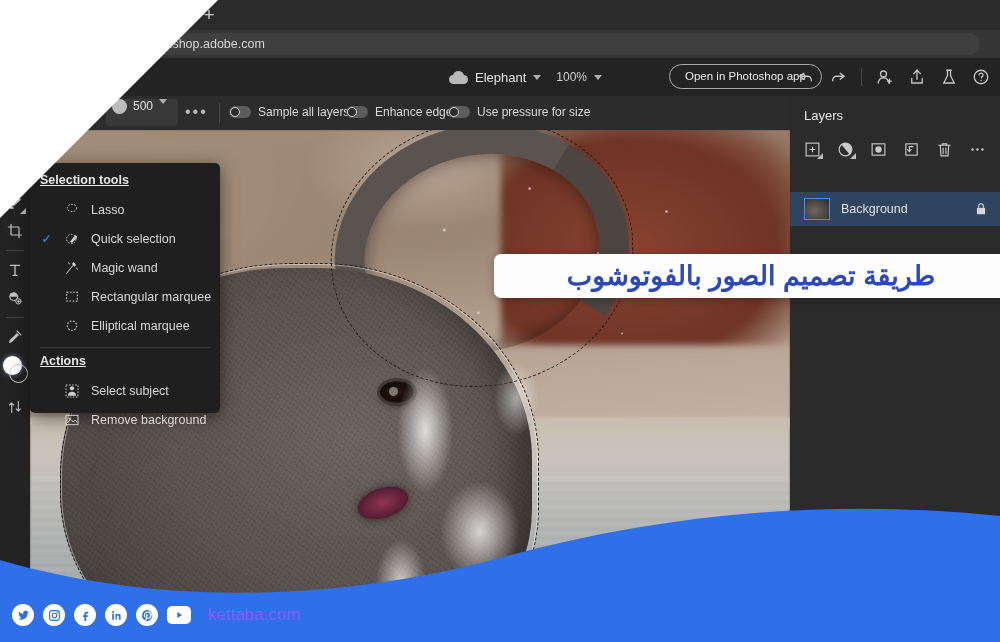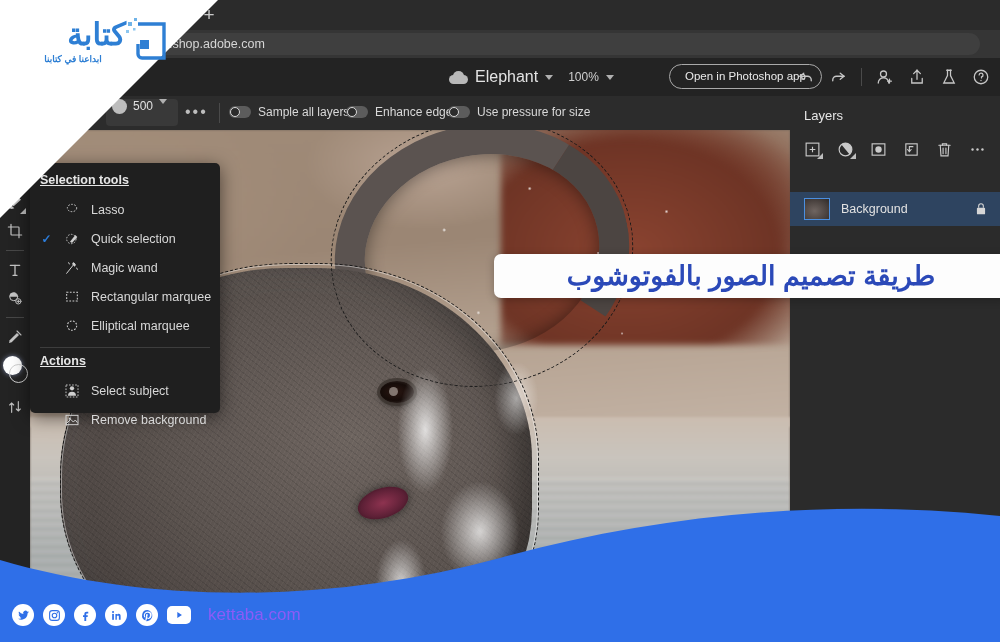--- a/index.html
+++ b/index.html
@@ -49,21 +49,21 @@
   }
   .cloud-icon { width: 19px; height: 13px; position: relative; }
   .cloud-icon::before {
     content:""; position:absolute; left:0; top:4px; width:19px; height:9px;
     background:#b8b8b8; border-radius:5px;
   }
   .cloud-icon::after {
     content:""; position:absolute; left:4px; top:0px; width:11px; height:10px;
     background:#b8b8b8; border-radius:50%;
   }
-  .doc-title { color:#e3e3e3; font-size:16px; }
+  .doc-title { color:#e3e3e3; font-size:13px; }
   .chev {
     width:0;height:0;border-left:4px solid transparent;border-right:4px solid transparent;
     border-top:5px solid #b0b0b0;
   }
   .zoom-val { color:#cfcfcf; font-size:12px; margin-left:8px; }
   .open-app-btn {
     position:absolute; left:669px; top:64px; height:25px; padding:0 15px;
     border:1px solid #a9a9a9; border-radius:13px;
     color:#eaeaea; font-size:11.5px; line-height:23px; white-space:nowrap;
     background:transparent;
@@ -688,26 +688,14 @@
     </span>
     <span class="soc yt">
       <svg viewBox="0 0 24 24" fill="currentColor">
           <path d="M8 5 L19 12 L8 19 Z"></path>
         </svg>
     </span>
     <span class="site-url">kettaba.com</span>
   </div>
 
   <div class="corner-white"></div>
-  <div class="logo">
-    <div class="logo-word">كتابة</div>
-    <div class="logo-tag">ابداعنا في كتابنا</div>
-    <svg class="logo-mark" viewBox="0 0 42 44">
-      <path d="M12 6 H38 V40 H16 A4 4 0 0 1 12 36 V26" fill="none" stroke="#2e7fd4" stroke-width="3.4"></path>
-      <rect x="14" y="22" width="9" height="9" fill="#2e7fd4"></rect>
-      <rect x="2" y="4" width="4" height="4" fill="#6fb3e8"></rect>
-      <rect x="8" y="0" width="3" height="3" fill="#6fb3e8"></rect>
-      <rect x="0" y="12" width="3" height="3" fill="#8cc6ef"></rect>
-      <rect x="7" y="10" width="2.5" height="2.5" fill="#8cc6ef"></rect>
-    </svg>
-  </div>
 
 </div>
 
 </body></html>

